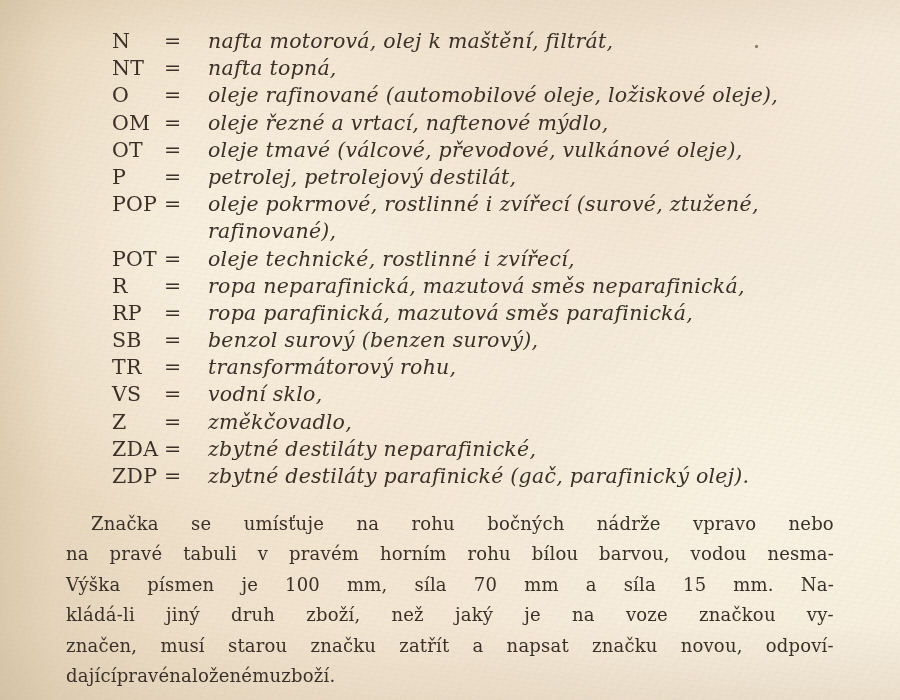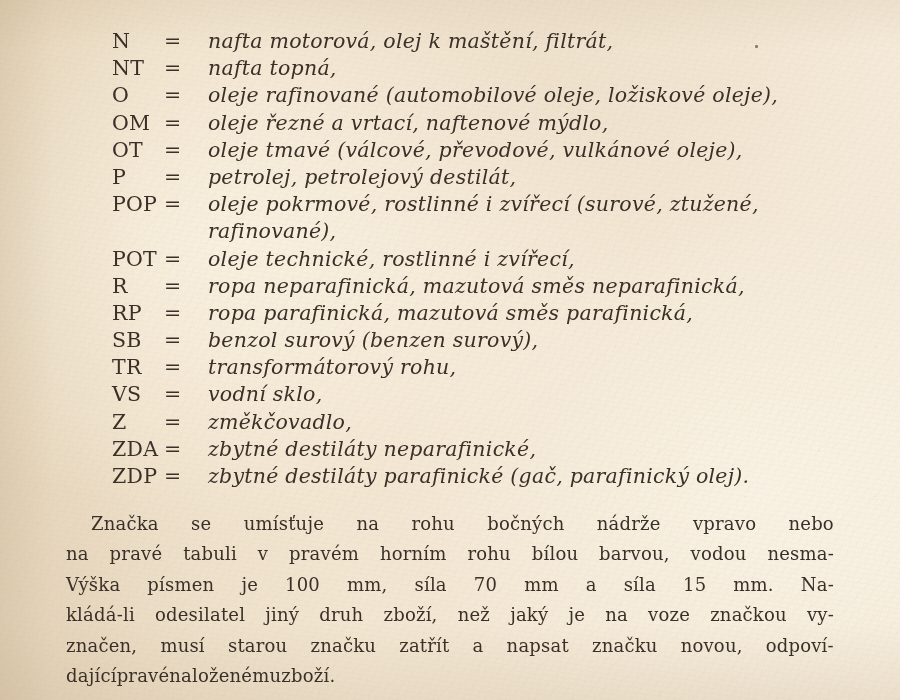--- a/index.html
+++ b/index.html
@@ -289,21 +289,20 @@
           <span class="w">70</span>
           <span class="w">mm</span>
           <span class="w">a</span>
           <span class="w">síla</span>
           <span class="w">15</span>
           <span class="w">mm.</span>
           <span class="w">Na-</span>
         </div>
         <div class="para-line justify">
           <span class="w">kládá-li</span>
-          <span class="w">odesilatel</span>
           <span class="w">jiný</span>
           <span class="w">druh</span>
           <span class="w">zboží,</span>
           <span class="w">než</span>
           <span class="w">jaký</span>
           <span class="w">je</span>
           <span class="w">na</span>
           <span class="w">voze</span>
           <span class="w">značkou</span>
           <span class="w">vy-</span>

